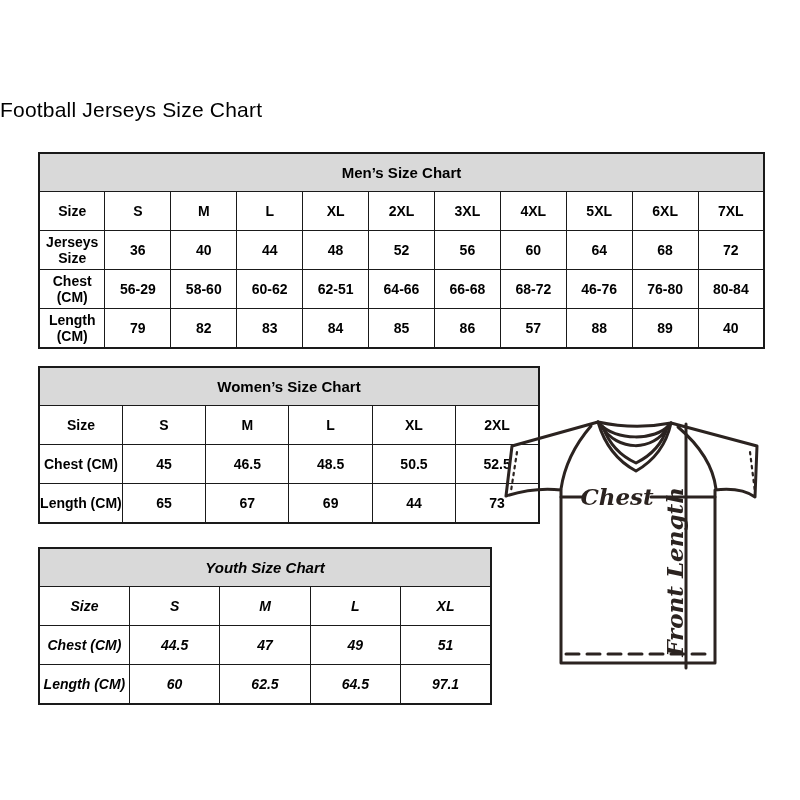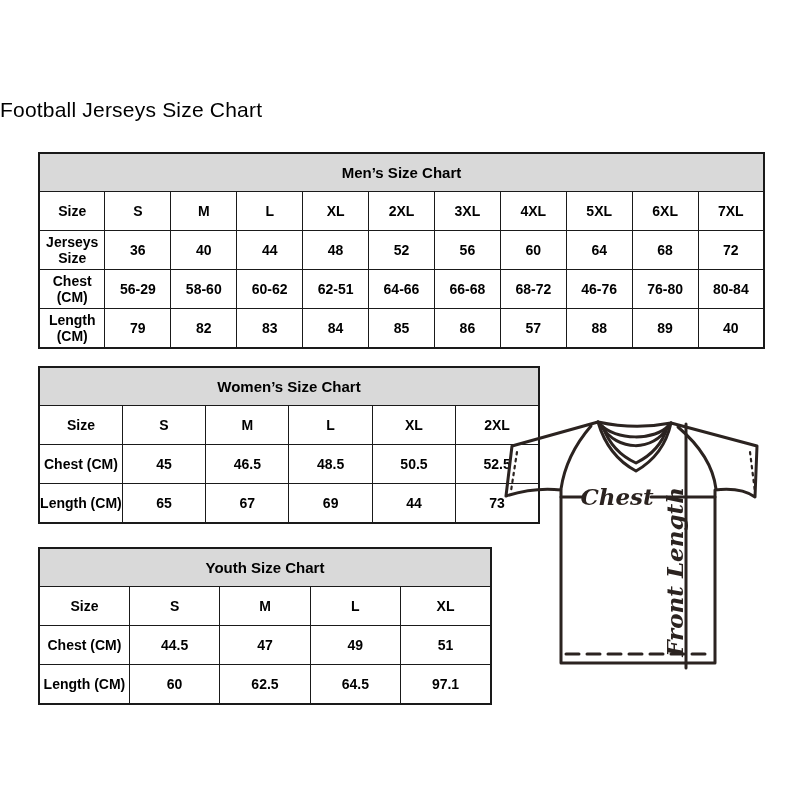--- a/index.html
+++ b/index.html
@@ -18,21 +18,21 @@
   table.size-table th,table.size-table td{
     border:1.5px solid #1a1a1a;text-align:center;vertical-align:middle;
     font-weight:bold;font-size:14px;padding:0;color:#000;
   }
   table.size-table th.tbl-title{
     background:#d9d9d9;font-size:15px;height:37px;
   }
   table.size-table tbody tr{height:39px;}
   #men-table{left:38px;top:152px;width:727px;}
   #women-table{left:38px;top:366px;width:502px;}
-  #youth-table{left:38px;top:547px;width:454px;}
+  #youth-table{left:38px;top:547px;width:454px;font-style:italic;}
   #men-table td.rowlabel{width:110px;}
   #women-table td.rowlabel{width:112px;}
   #youth-table td.rowlabel{width:114px;}
   #jersey-svg{position:absolute;left:495px;top:408px;width:280px;height:272px;}
   .jersey-label{
     font-family:"DejaVu Serif",serif;font-style:italic;font-weight:bold;
     font-size:23px;fill:#2b2320;
   }
 </style>
 </head>

